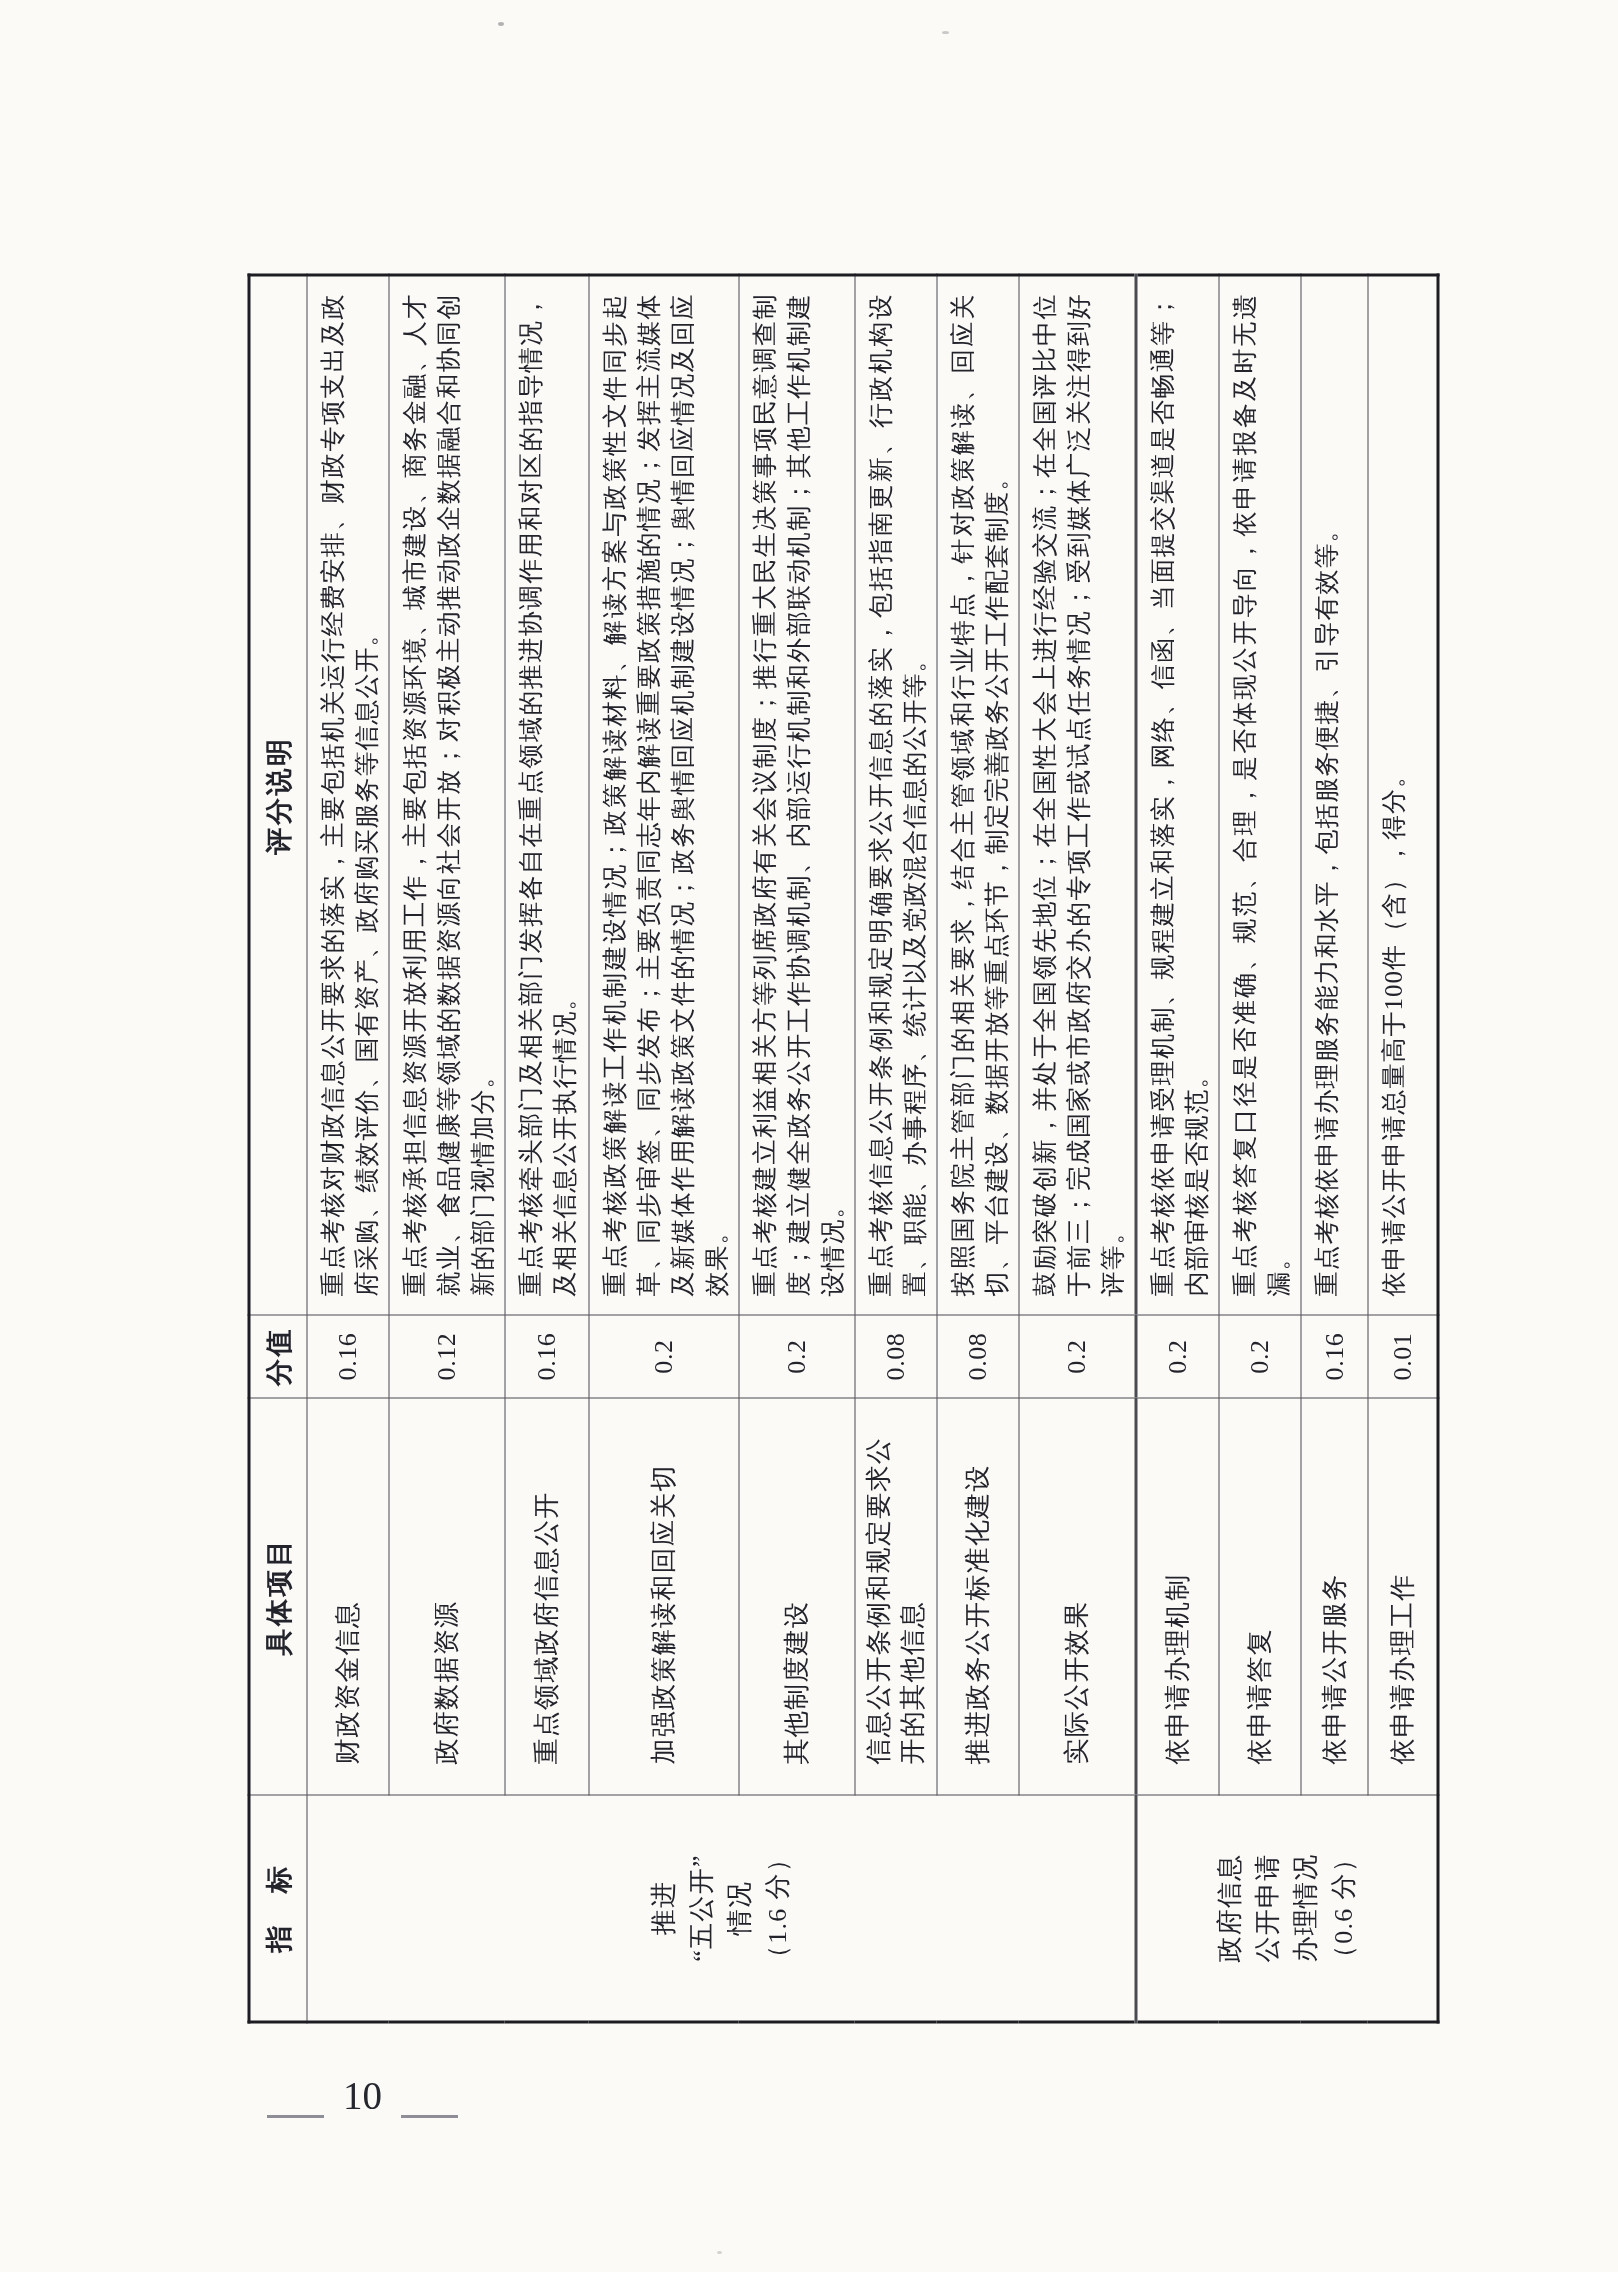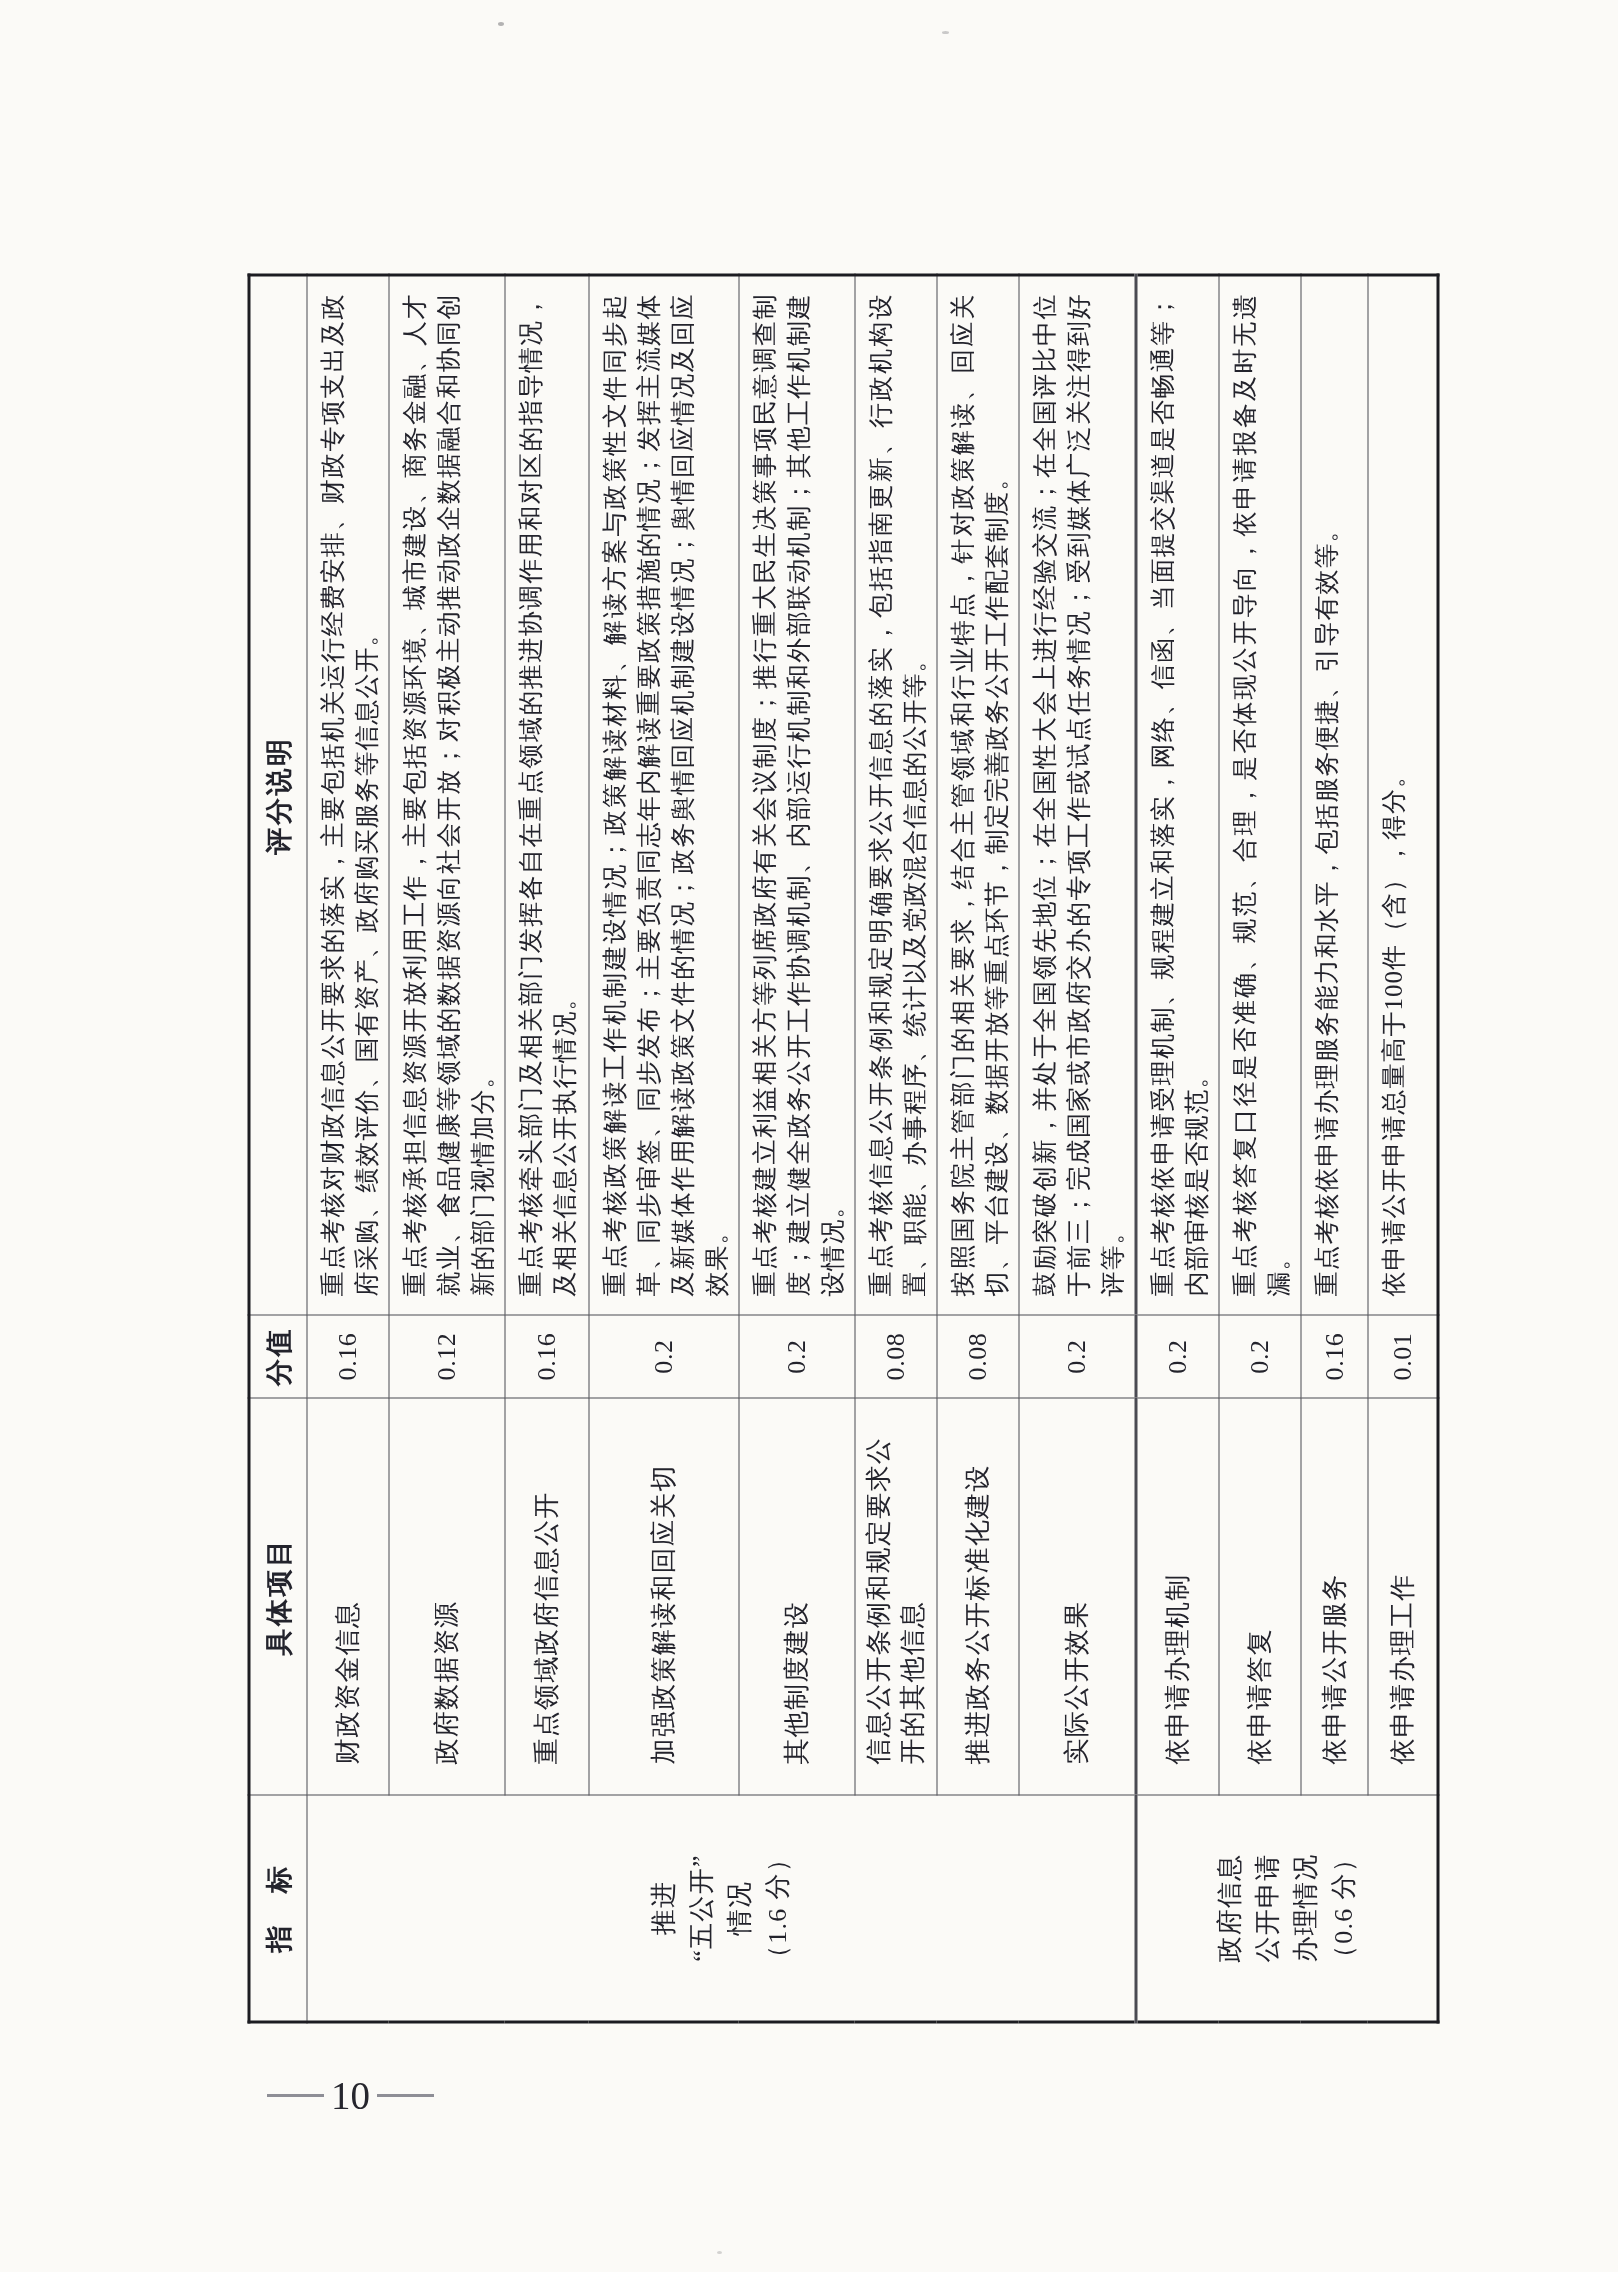--- a/index.html
+++ b/index.html
@@ -69,22 +69,22 @@
     text-justify:inter-ideograph;
     word-break:break-all;
   }
   tr.group2-start td { border-top-width:3.2px; }
 
   
   .page-number {
     position:absolute;
     left:267px; top:2073px;
     display:flex;
-    align-items:center;
-    gap:7px;
+    align-items:flex-end;
+    gap:19px;
     font-size:39px;
     color:#26262e;
   }
   .page-number .dash {
     display:inline-block;
     width:57px; height:2.6px;
     background:#8e8e96;
   }
   
   .speck { position:absolute; border-radius:50%; background:#5a5a60; }

